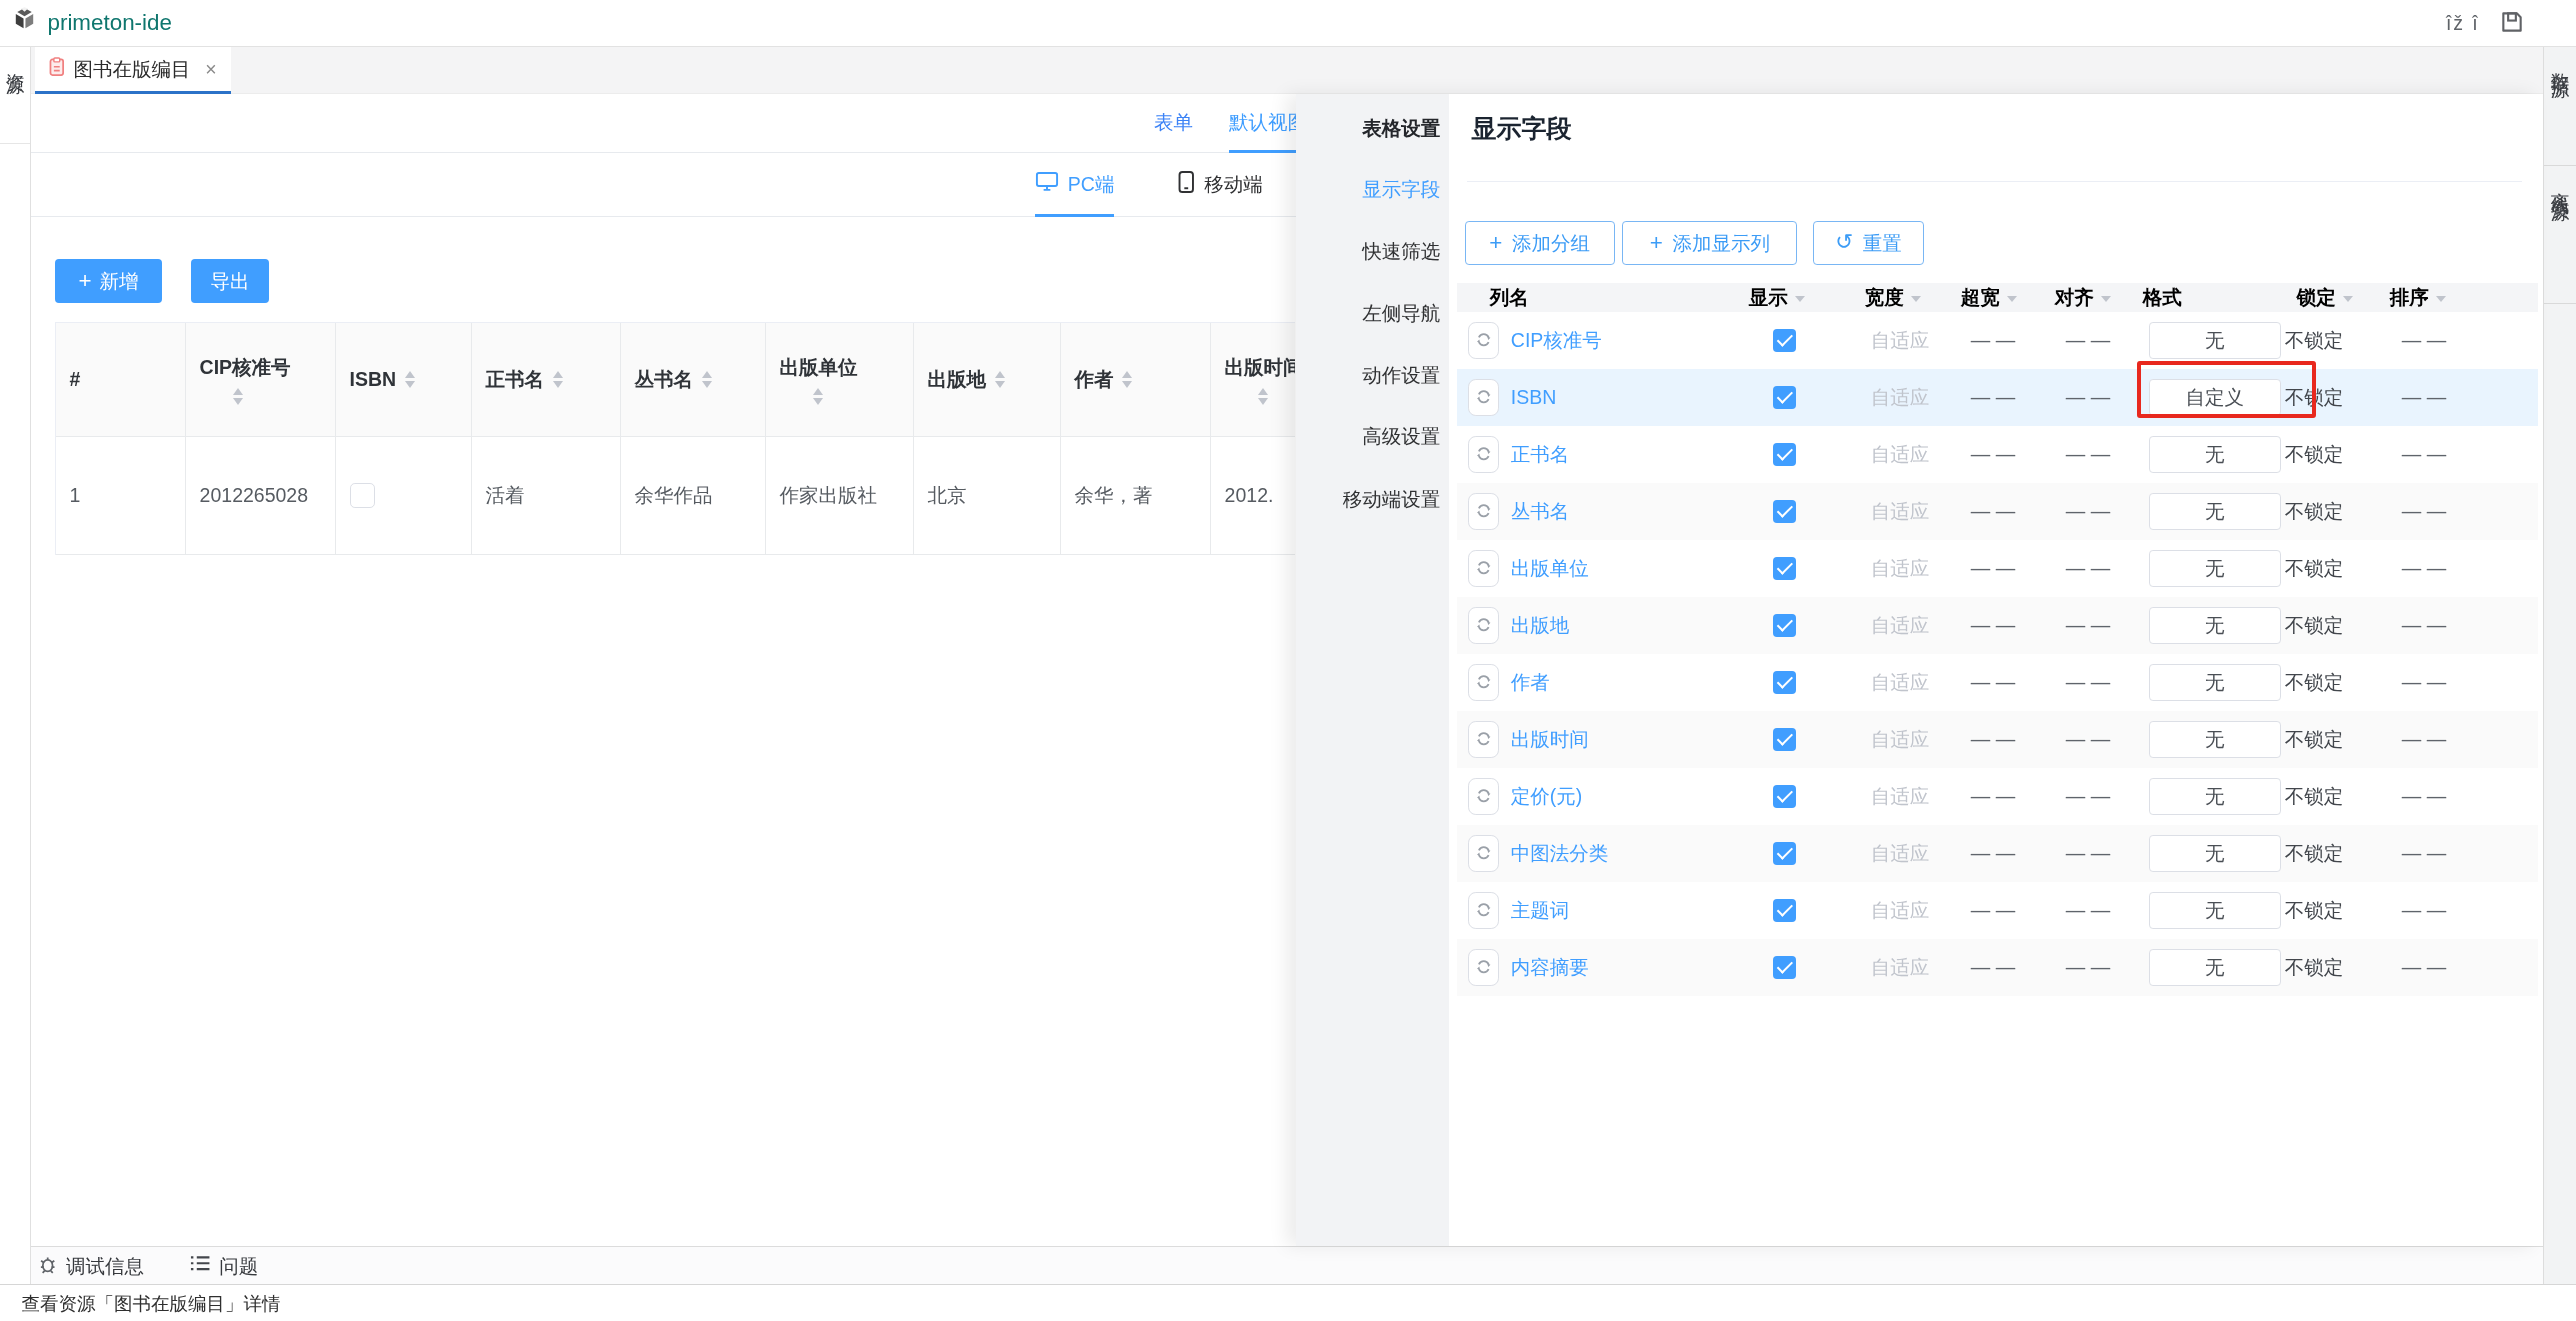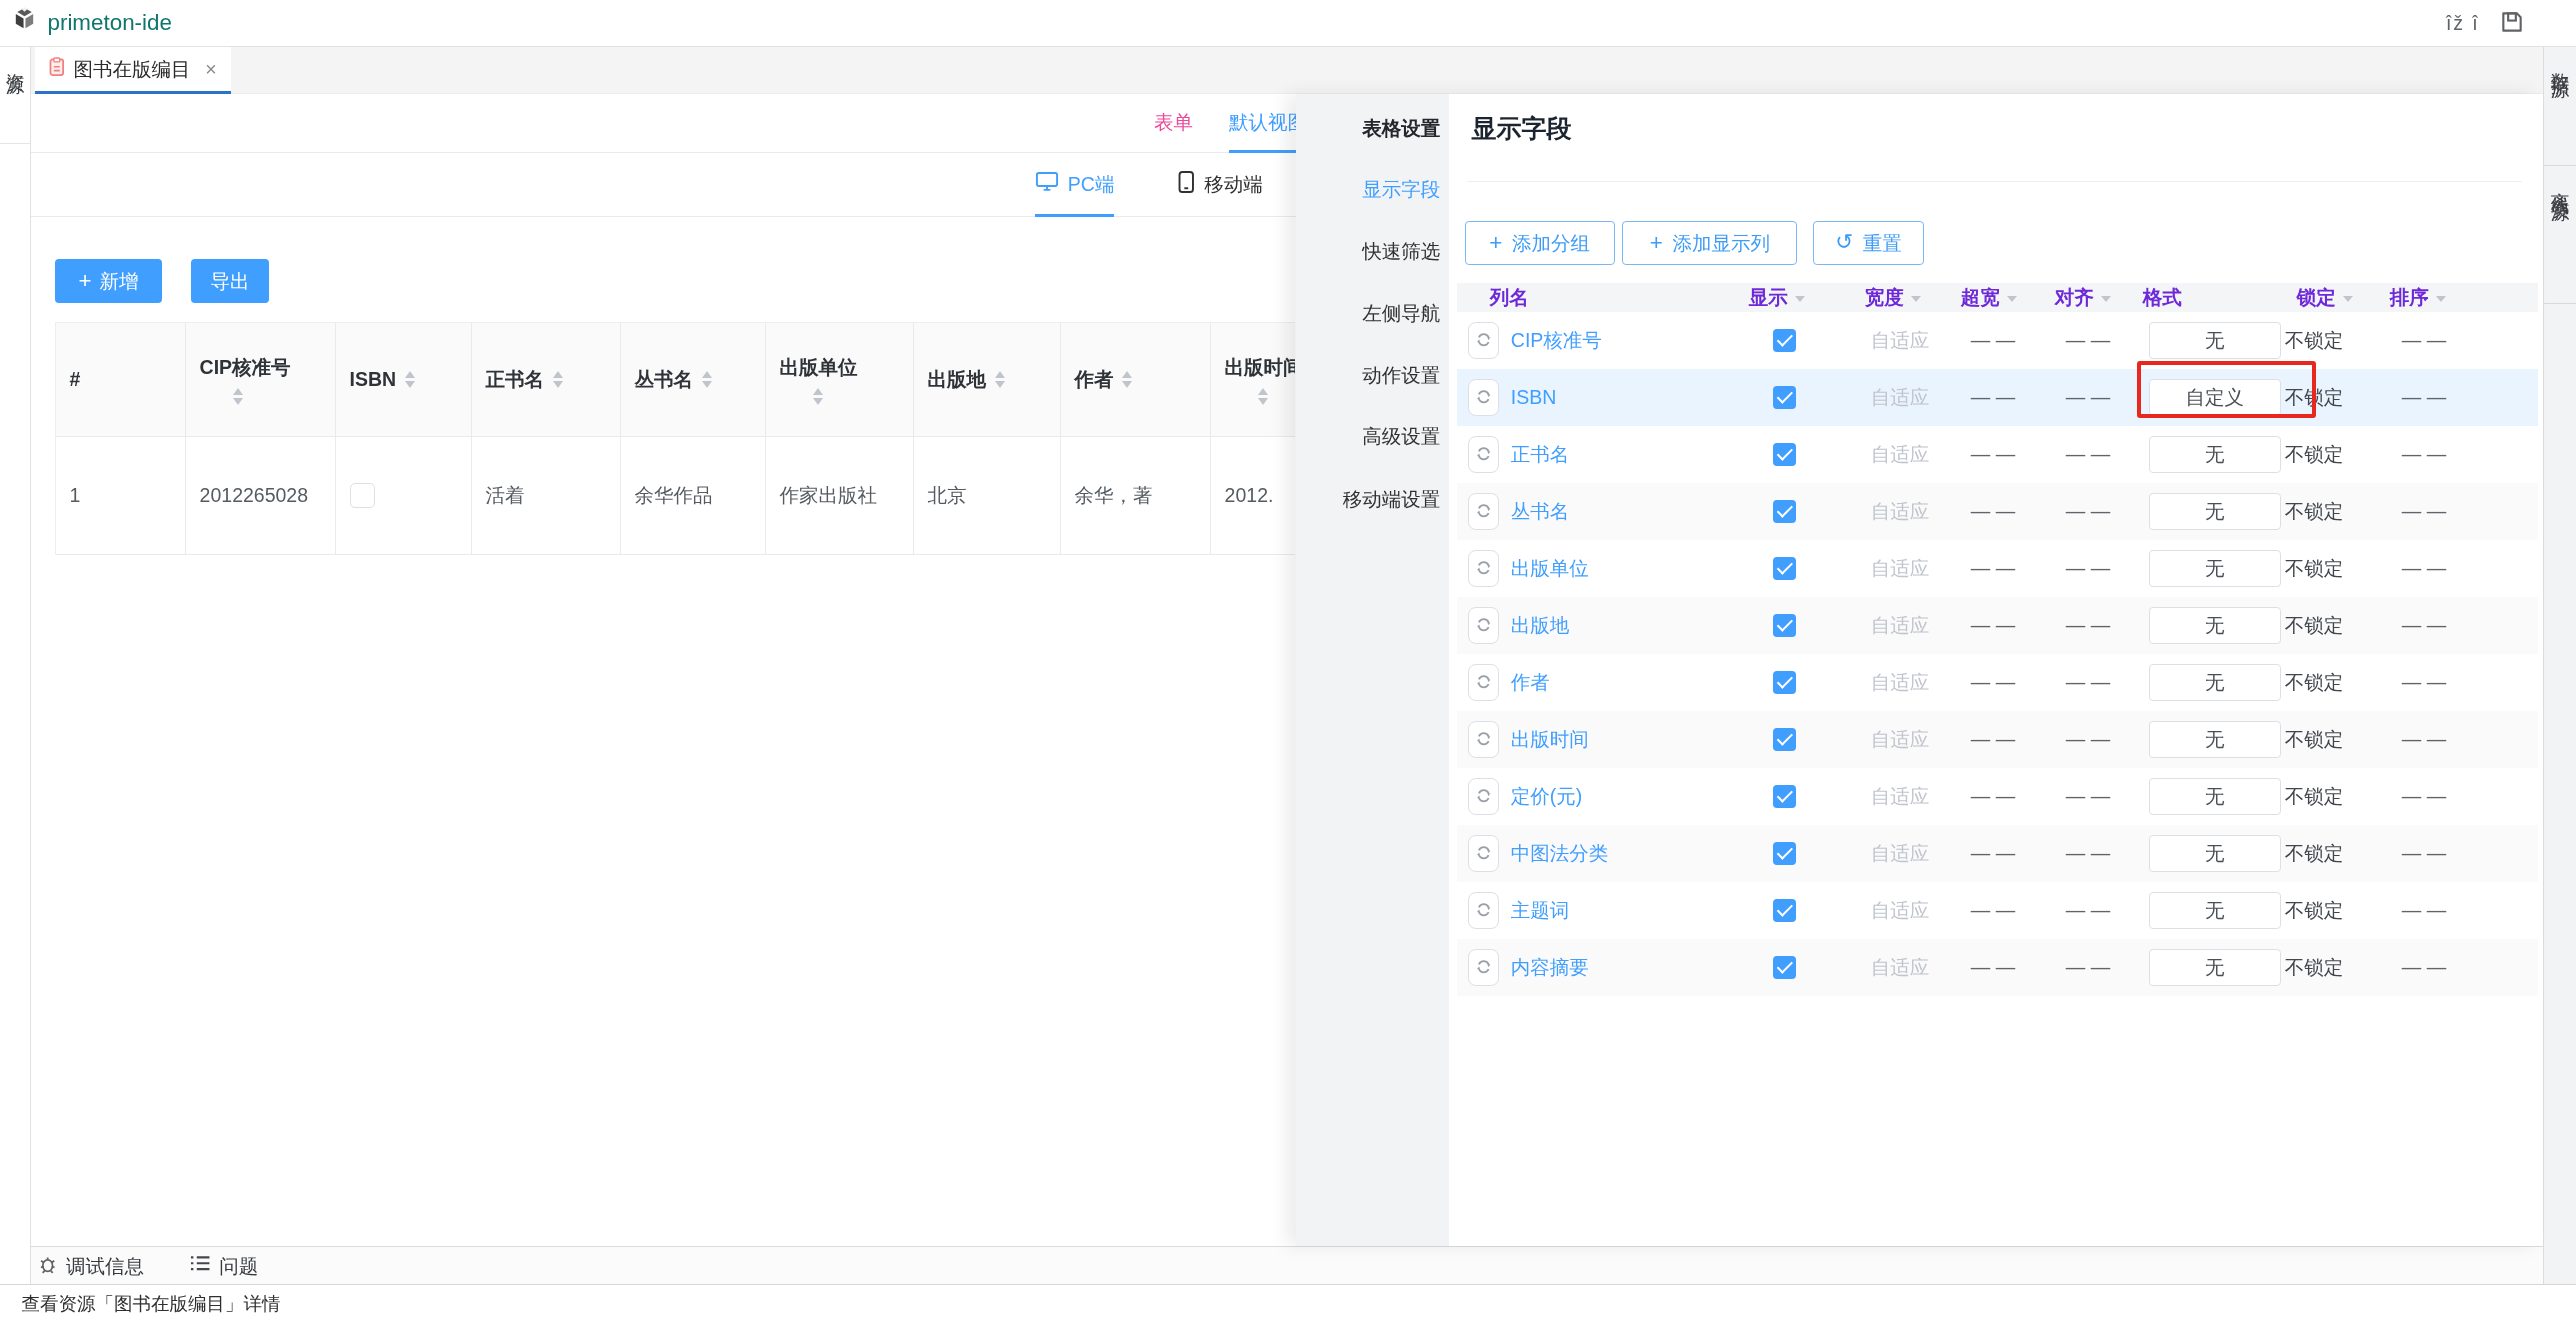--- a/index.html
+++ b/index.html
@@ -23,21 +23,21 @@
   .rail-text { writing-mode:vertical-rl; text-orientation:upright; letter-spacing:3.9px; font-size:18.5px; color:#3a3d42; margin-top:10.7px; }
   
   .tabstrip { position:absolute; left:31px; top:47px; width:2512px; height:47px; background:#f4f4f5; border-bottom:1px solid #ececec; }
   .doc-tab { position:absolute; left:3.9px; top:0; width:196px; height:47px; background:#fff;
     border-bottom:3.9px solid #2b72c8; display:flex; align-items:center; justify-content:center; gap:8.8px; }
   .doc-tab-label { font-size:19.5px; color:#2b2b2b; }
   .doc-tab-close { font-size:19.5px; color:#8a8a8a; margin-left:5.8px; }
   
   .content { position:absolute; left:31px; top:94px; width:2512px; height:1152px; background:#fff; }
   .view-tabs-row { position:absolute; left:0; top:0; width:100%; height:59px; border-bottom:1.9px solid #e7eaee; }
-  .vtab { position:absolute; top:0; height:57px; display:flex; align-items:center; font-size:19.5px; color:#ec4899; cursor:pointer; }
+  .vtab { position:absolute; top:0; height:57px; display:flex; align-items:center; font-size:19.5px; color:#3b82f6; cursor:pointer; }
   .vtab-active { color:#409eff; }
   .vtab-active::after { content:''; position:absolute; left:0; right:0; bottom:-1.9px; height:2.9px; background:#409eff; }
   .device-row { position:absolute; left:0; top:59px; width:100%; height:64px; border-bottom:1.9px solid #e7eaee; }
   .dtab { position:absolute; top:0; height:62px; display:flex; align-items:center; gap:8.8px; font-size:19.5px; cursor:pointer; }
   .dtab-pc { left:1004px; color:#409eff; }
   .dtab-pc::after { content:''; position:absolute; left:0; right:0; bottom:-1.9px; height:2.9px; background:#409eff; }
   .dtab-mobile { left:1146px; color:#303133; }
   .toolbar { position:absolute; left:24px; top:165px; display:flex; gap:29px; }
   .btn-primary { height:44px; background:#409eff; color:#fff; border:none; border-radius:3.9px;
     font-size:19.5px; display:flex; align-items:center; justify-content:center; gap:7.8px; cursor:pointer;
@@ -74,21 +74,21 @@
   .drawer-panel { position:relative; flex:1; background:#fff; }
   .panel-title { position:absolute; left:22.4px; top:17.5px; font-size:25px; font-weight:600; color:#1b2430; }
   .panel-divider { position:absolute; left:17.5px; right:21.4px; top:87px; border-top:1px solid #ebeef5; }
   .panel-actions { position:absolute; left:15.6px; top:127px; display:flex; }
   .btn-plain { height:44px; border:1px solid #79b6f4; color:#3c9cf6; background:#fff; border-radius:3.9px;
     font-size:19.5px; display:flex; align-items:center; justify-content:center; gap:9.7px; cursor:pointer; font-family:inherit; }
   .reset-glyph { font-size:21.4px; line-height:1; }
   
   .fields-table { position:absolute; left:7.8px; top:189px; width:1081px; }
   .ft-header { position:relative; height:29px; background:#f4f5f7; }
-  .fh { position:absolute; top:0; height:29px; line-height:29px; font-size:19.5px; font-weight:700; color:#6d28d9; white-space:nowrap; }
+  .fh { position:absolute; top:0; height:29px; line-height:29px; font-size:19.5px; font-weight:700; color:#000000; white-space:nowrap; }
   .dd-caret { display:inline-block; width:0; height:0; border-left:5.8px solid transparent; border-right:5.8px solid transparent;
     border-top:6.8px solid #c0c4cc; margin-left:6.8px; vertical-align:middle; cursor:pointer; }
   .ft-row { position:relative; height:57px; background:#fff; }
   .ft-row.stripe { background:#fafafa; }
   .ft-row.selected { background:#e9f4fe; }
   .ft-sync { position:absolute; left:11.7px; top:9.7px; width:31px; height:37px; border:1px solid #dcdfe6;
     border-radius:7.8px; background:#fff; display:flex; align-items:center; justify-content:center; cursor:pointer; }
   .ft-name { position:absolute; left:54px; top:0; line-height:57px; color:#409eff; font-size:19.5px; cursor:pointer; text-decoration:none; }
   .ft-check { position:absolute; left:316px; top:16.6px; width:23.4px; height:23.4px; background:#409eff; border-radius:3.9px; cursor:pointer; }
   .ft-check::after { content:''; position:absolute; left:7.8px; top:2.9px; width:5.8px; height:12.7px;

